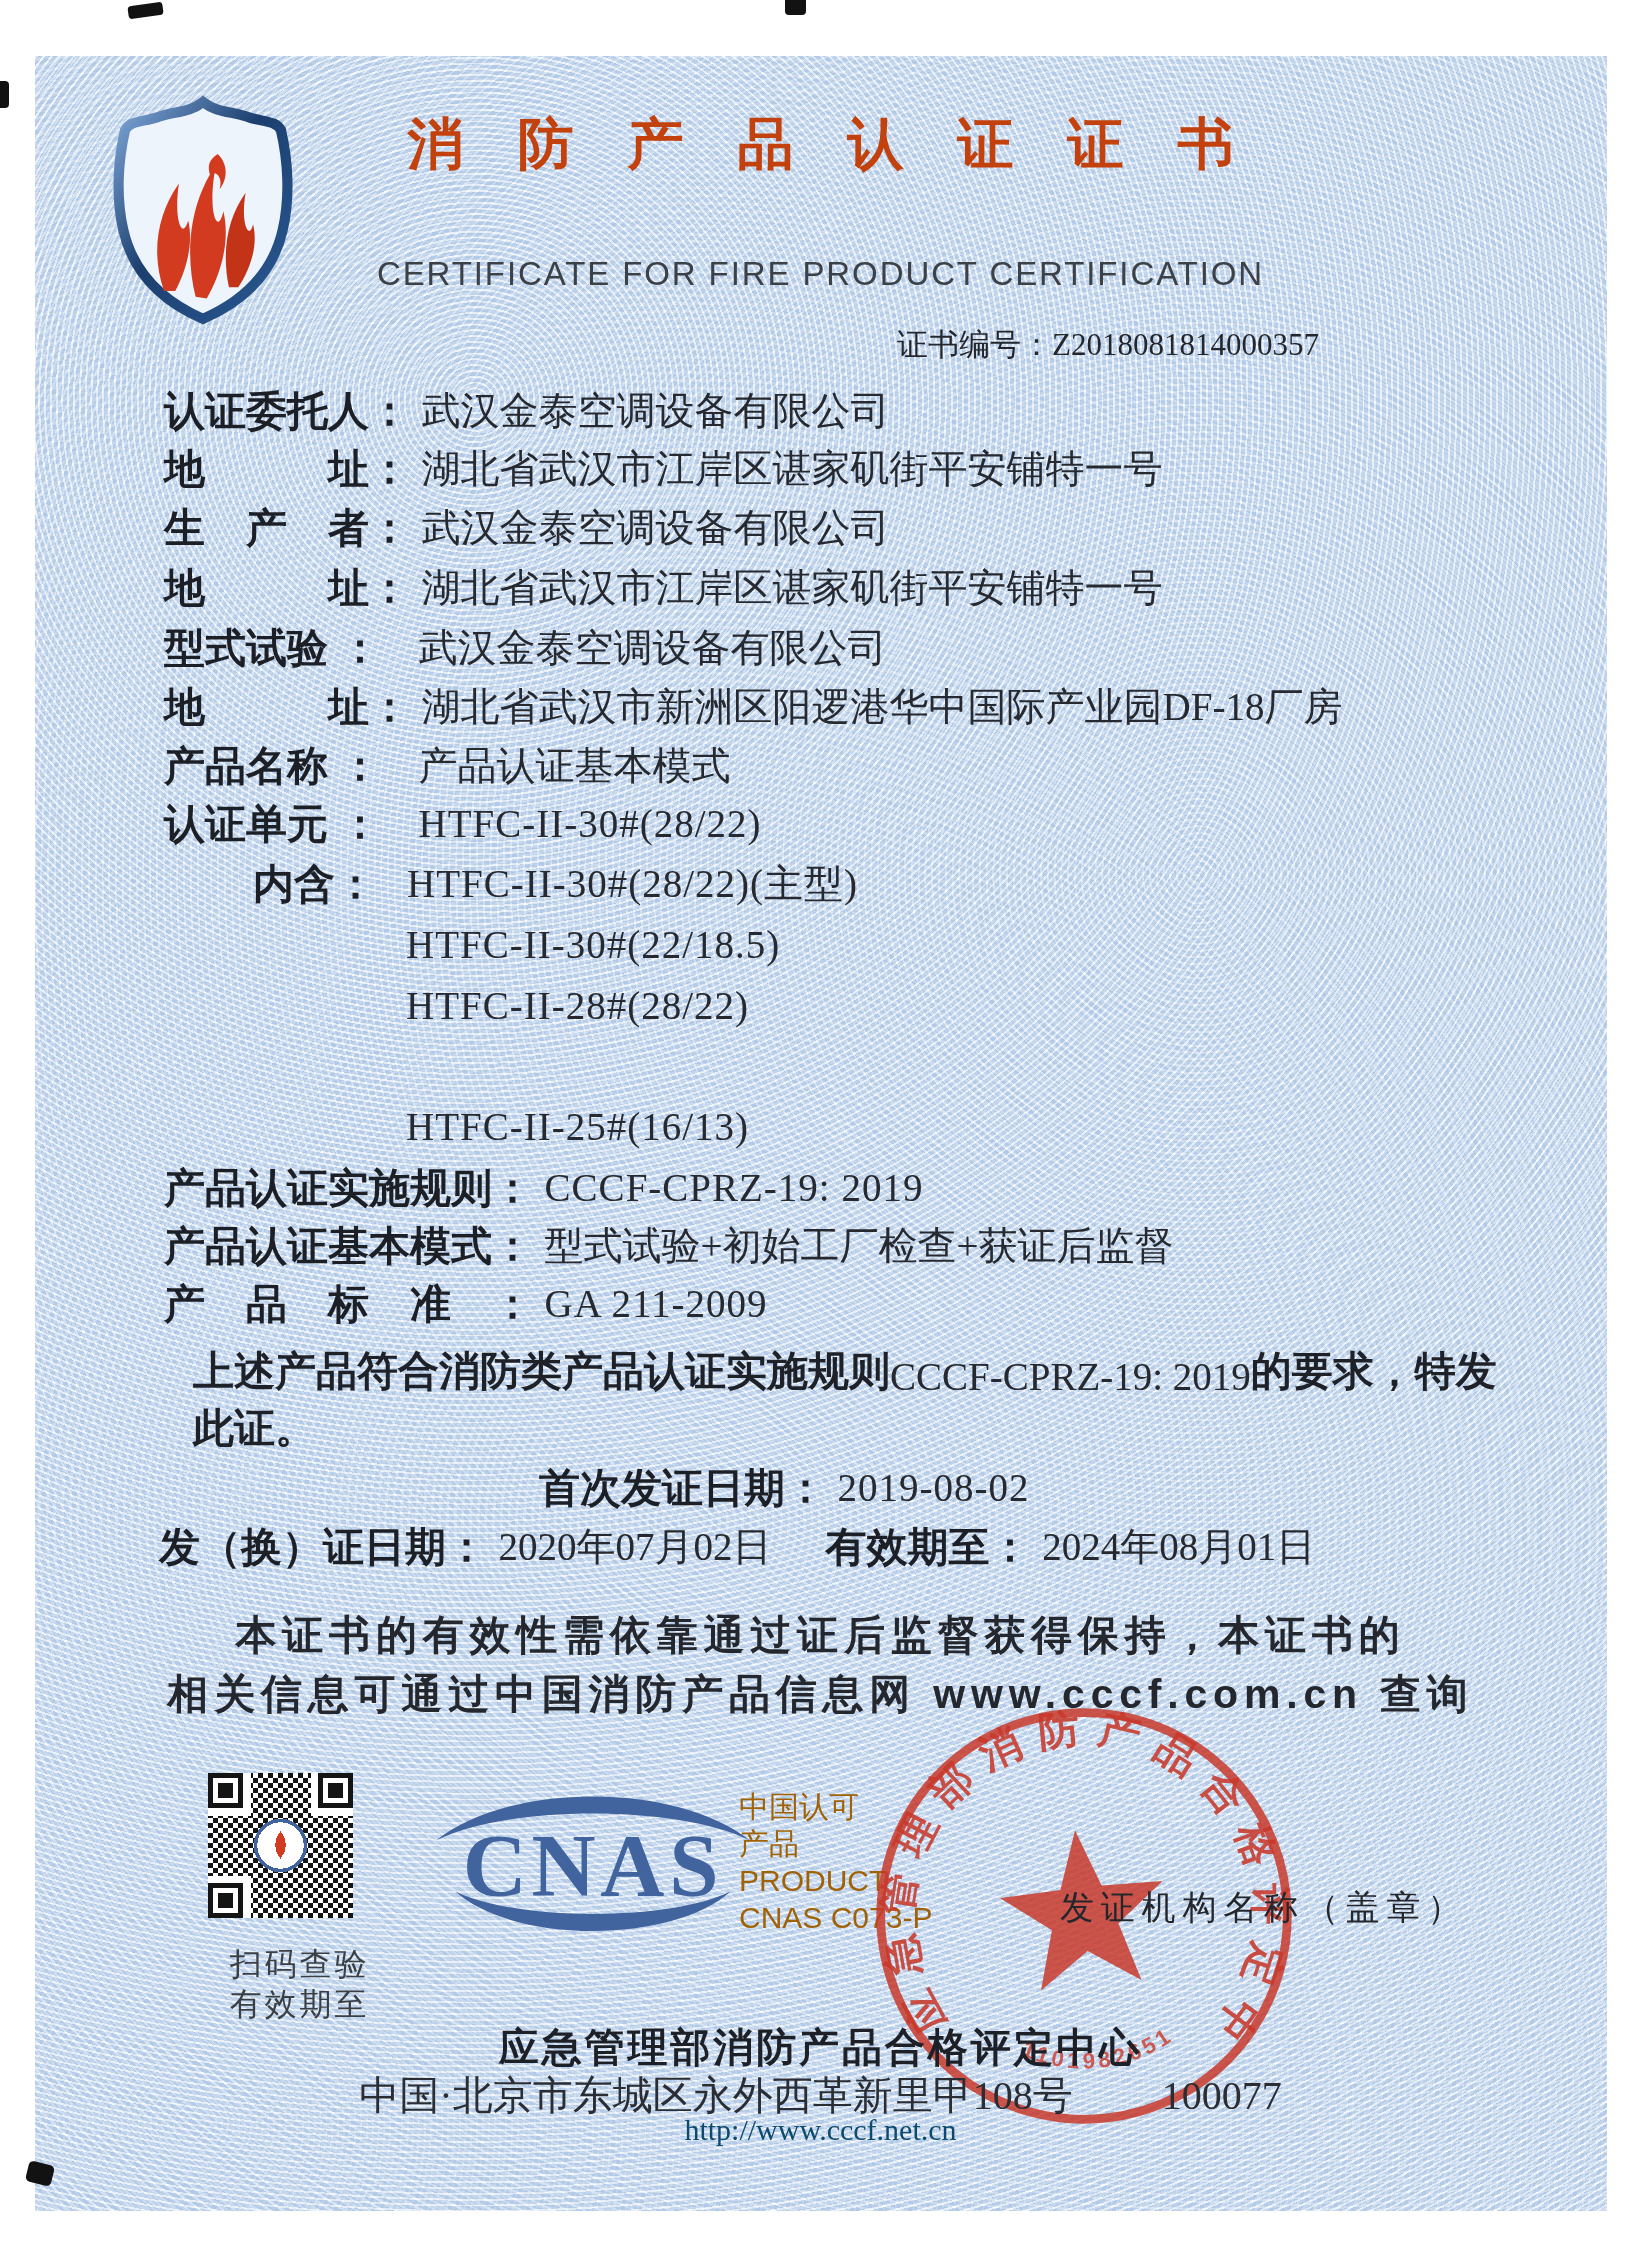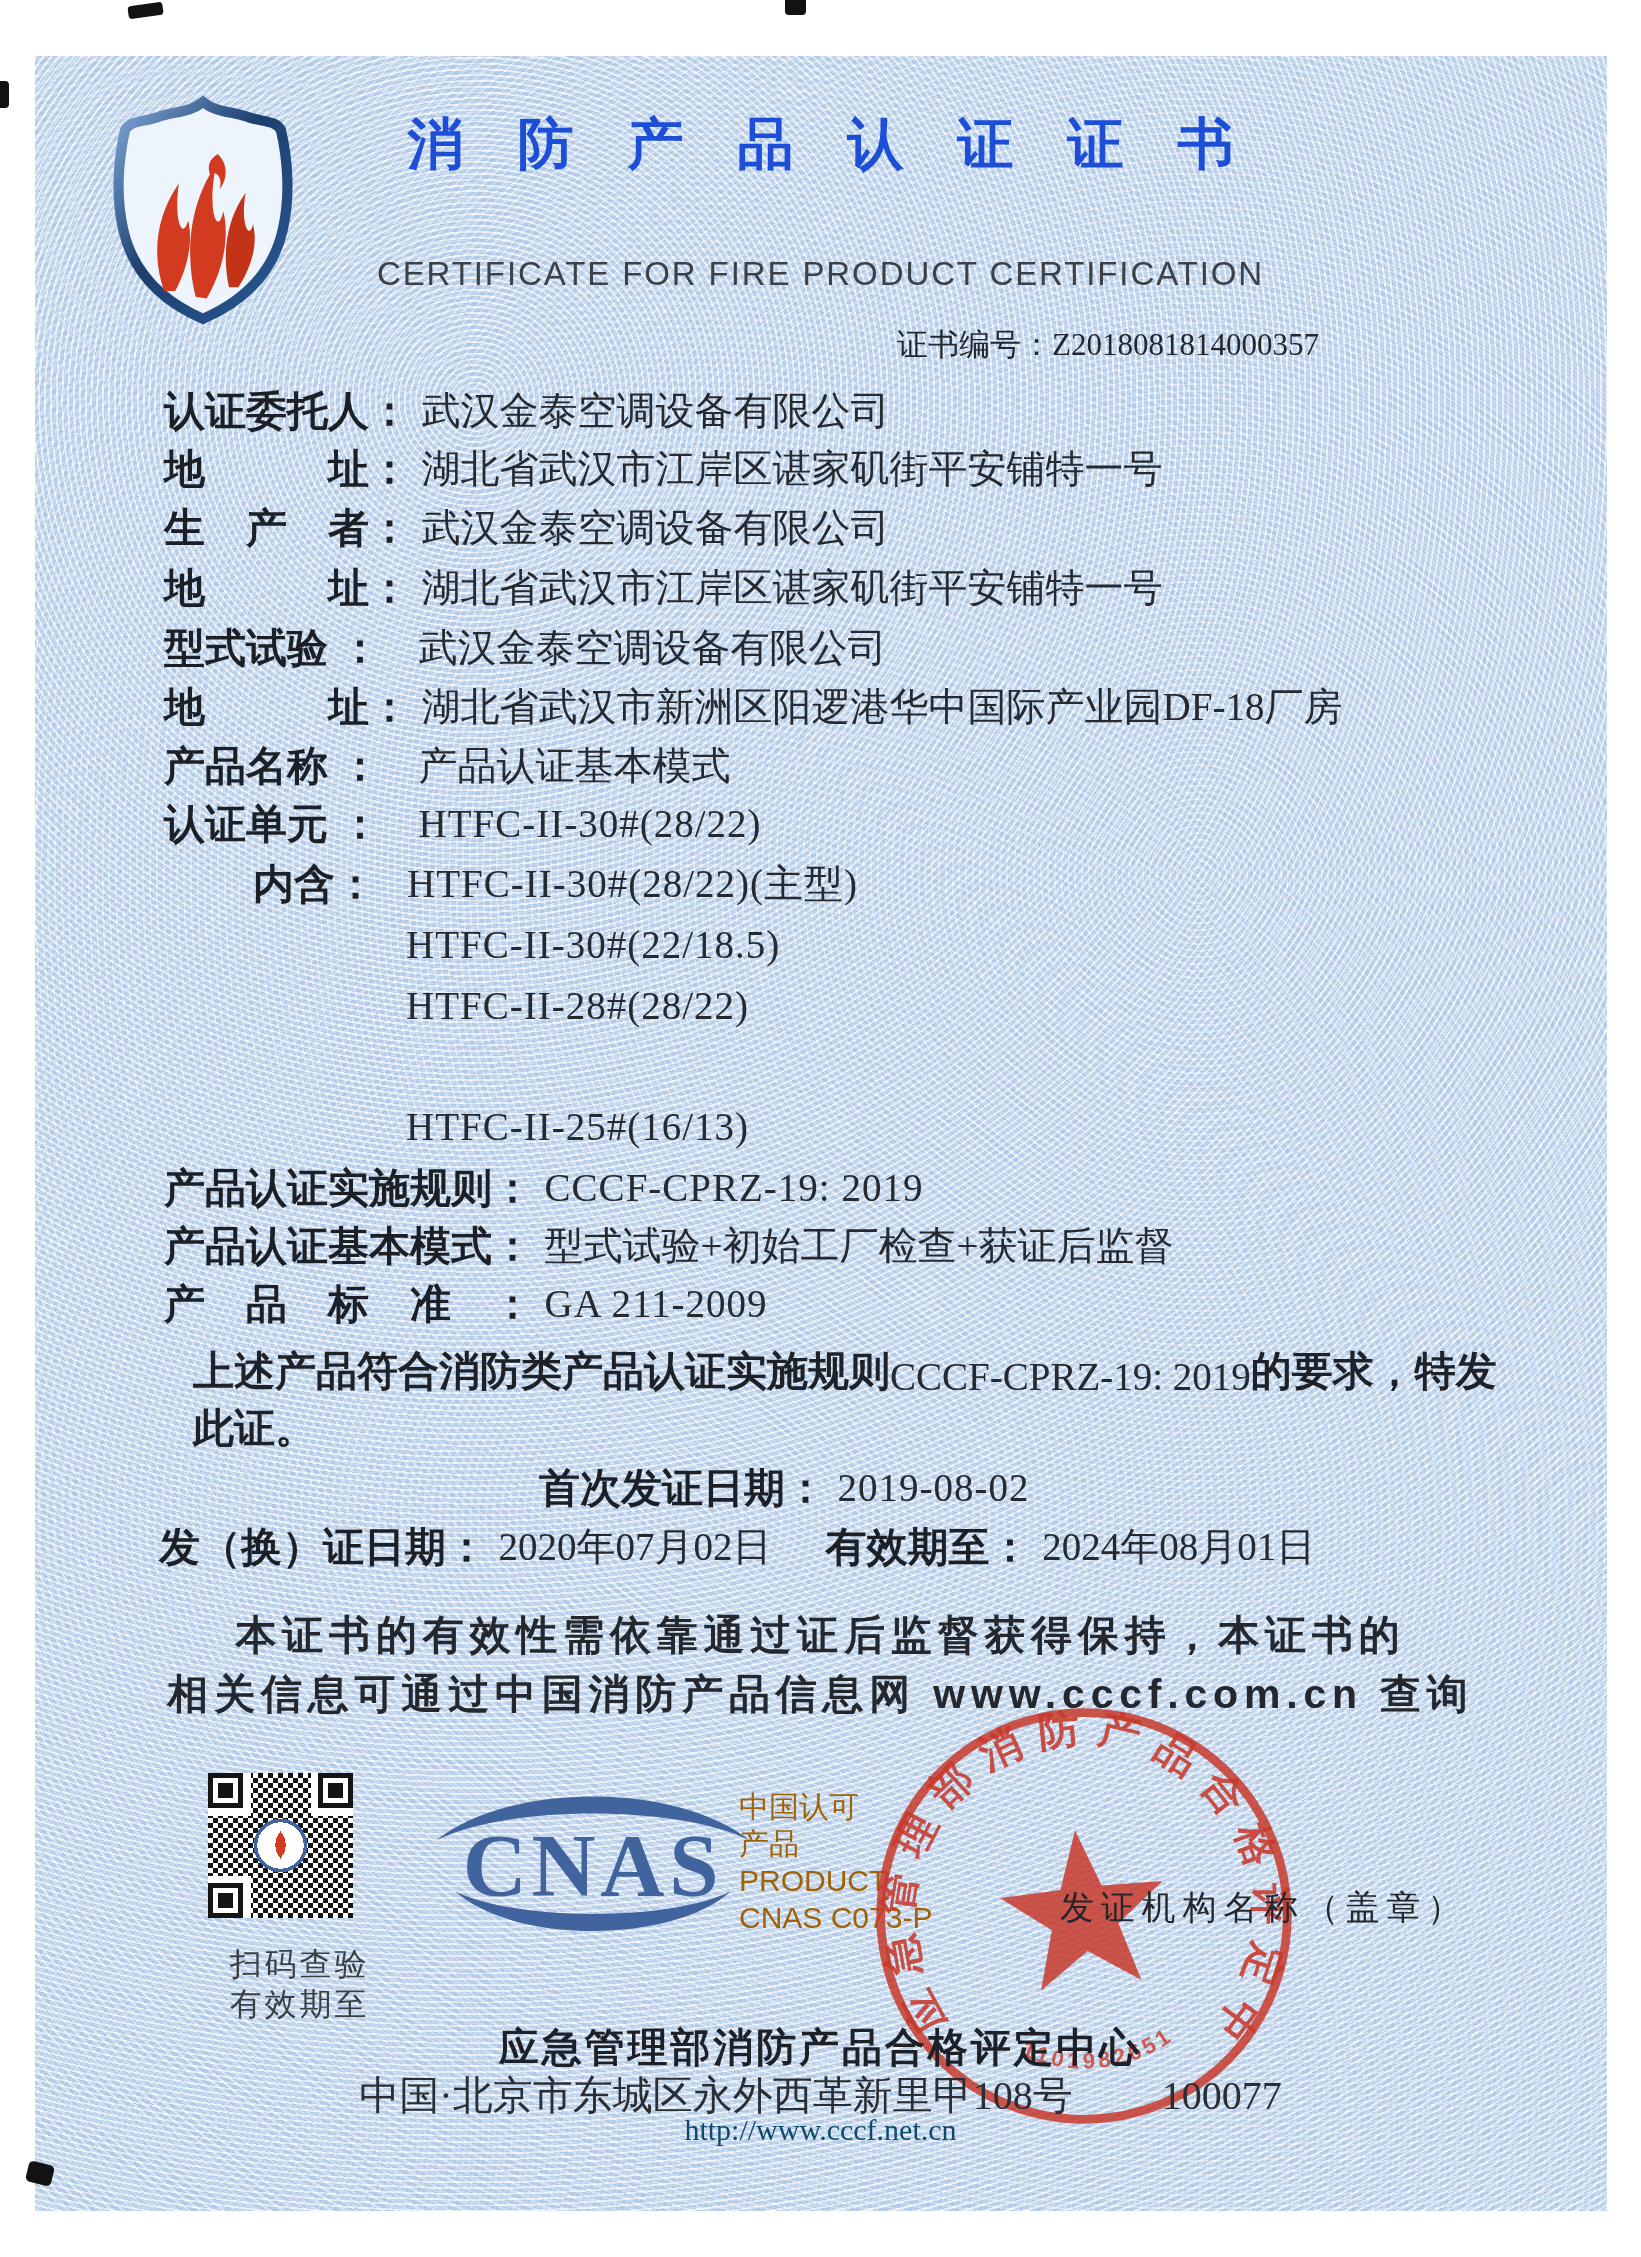--- a/index.html
+++ b/index.html
@@ -8,21 +8,21 @@
   .sheet{position:absolute;left:35px;top:56px;width:1572px;height:2155px;
     background-color:#d4e2f3;
     background-image:
       repeating-radial-gradient(circle at 28% 16%, rgba(255,255,255,.50) 0 1.9px, rgba(156,186,222,.26) 1.9px 5.8px),
       repeating-radial-gradient(circle at 74% 38%, rgba(255,255,255,.42) 0 1.9px, rgba(156,186,222,.22) 1.9px 6.8px),
       repeating-radial-gradient(circle at 42% 68%, rgba(255,255,255,.40) 0 2.9px, rgba(160,190,225,.20) 2.9px 7.7px),
       repeating-radial-gradient(circle at 10% 96%, rgba(255,255,255,.38) 0 1.9px, rgba(160,190,225,.18) 1.9px 5.8px);
   }
   .title{position:absolute;top:112px;left:0;width:100%;text-align:center;
     font-family:"Liberation Serif",serif;font-weight:700;font-size:56px;line-height:64px;
-    letter-spacing:54px;text-indent:54px;color:#1d4ed8;white-space:nowrap;}
+    letter-spacing:54px;text-indent:54px;color:#c2410c;white-space:nowrap;}
   .subtitle{position:absolute;top:255px;left:0;width:100%;text-align:center;
     font-family:"Liberation Sans",sans-serif;font-size:33px;letter-spacing:1.9px;color:#3c4148;white-space:nowrap;}
   .certline{position:absolute;top:324px;right:322px;font-family:"Liberation Serif",serif;
     font-size:31px;color:#23262c;white-space:nowrap;}
   .row{position:absolute;left:164px;display:flex;align-items:flex-end;white-space:pre;}
   .lab{font-family:"Liberation Sans",sans-serif;font-weight:700;font-size:41px;line-height:48px;
        color:#1c2026;white-space:pre;}
   .lab.w5{display:inline-block;min-width:243px;}
   .val{font-family:"Liberation Serif",serif;font-weight:400;font-size:39px;line-height:48px;
        color:#262a30;margin-left:11.6px;white-space:pre;}

